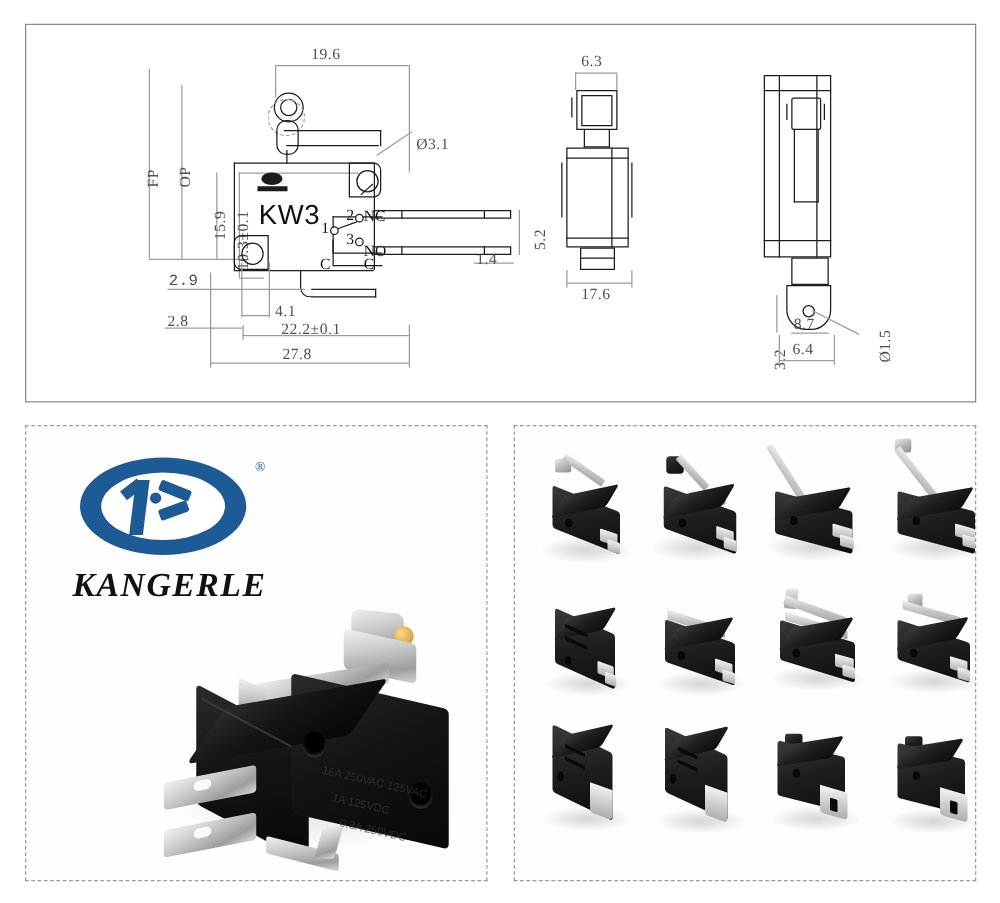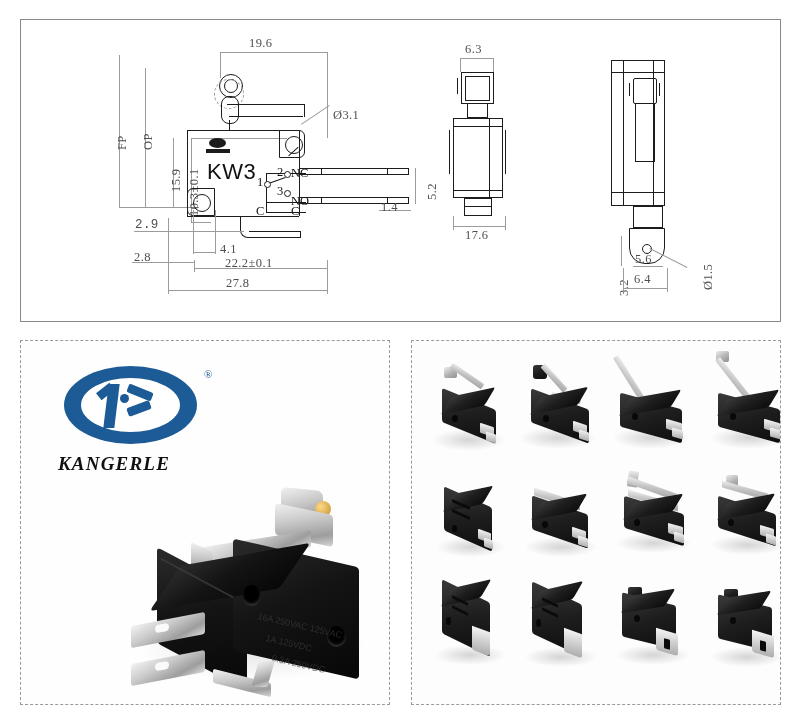--- a/index.html
+++ b/index.html
@@ -61,21 +61,21 @@
   #lk1{left:42px;top:18px;width:11px;height:44px;transform:skewX(-7deg);}
   #lk2{left:33px;top:21px;width:17px;height:9px;transform:rotate(-38deg);}
   #lk3{left:63px;top:22px;width:26px;height:9px;transform:rotate(22deg);border-radius:2px;}
   #lk4{left:63px;top:38px;width:24px;height:9px;transform:rotate(-20deg);border-radius:2px;}
   #lk5{left:56px;top:28px;width:9px;height:9px;border-radius:50%;}
   #logo-r{
     position:absolute;left:148px;top:2px;color:#1d5b96;font-size:11px;
     font-family:"Liberation Serif",serif;
   }
   #logo-word{
-    margin-top:9px;margin-left:2px;color:#111;font-size:19px;
+    margin-top:9px;margin-left:2px;color:#111;font-size:27px;
     font-family:"Liberation Serif",serif;font-weight:700;font-style:italic;
     letter-spacing:1.2px;
   }
 
   
   #switch-photo{position:absolute;left:108px;top:120px;width:255px;height:235px;}
   .sw-body{
     position:absolute;background:linear-gradient(145deg,#2b2b2b 0%,#141414 45%,#070707 100%);
     border-radius:4px;
   }
@@ -266,21 +266,21 @@
     <div style="position:absolute;left:612px;top:186px;width:30px;height:22px;border:1.3px solid #1c1c1c;box-sizing:border-box;"></div>
     <div style="position:absolute;left:608px;top:208px;width:36px;height:36px;border:1.3px solid #1c1c1c;box-sizing:border-box;border-radius:0 0 16px 16px;"></div>
     <div style="position:absolute;left:621px;top:224px;width:8px;height:8px;border:1.2px solid #1c1c1c;border-radius:50%;"></div>
 
     <div class="dim-line" style="left:629px;top:228px;width:42px;height:1px;transform:rotate(27deg);transform-origin:0 0;"></div>
     <div class="dim-txt rot" style="left:680px;top:270px;">Ø1.5</div>
 
     <div class="dim-line dim-v" style="left:600px;top:216px;height:30px;"></div>
     <div class="dim-txt rot" style="left:596px;top:276px;">3.2</div>
     <div class="dim-line dim-h" style="left:612px;top:246px;width:30px;"></div>
-    <div class="dim-txt" style="left:614px;top:232px;">5.6</div>
+    <div class="dim-txt" style="left:614px;top:232px;">8.7</div>
     <div class="dim-line dim-h" style="left:602px;top:268px;width:44px;"></div>
     <div class="dim-line dim-v" style="left:602px;top:248px;height:24px;"></div>
     <div class="dim-line dim-v" style="left:646px;top:248px;height:24px;"></div>
     <div class="dim-txt" style="left:613px;top:252px;">6.4</div>
   </div>
 </div>
 
 <div id="photo-panel">
 
   <div id="logo-wrap">

